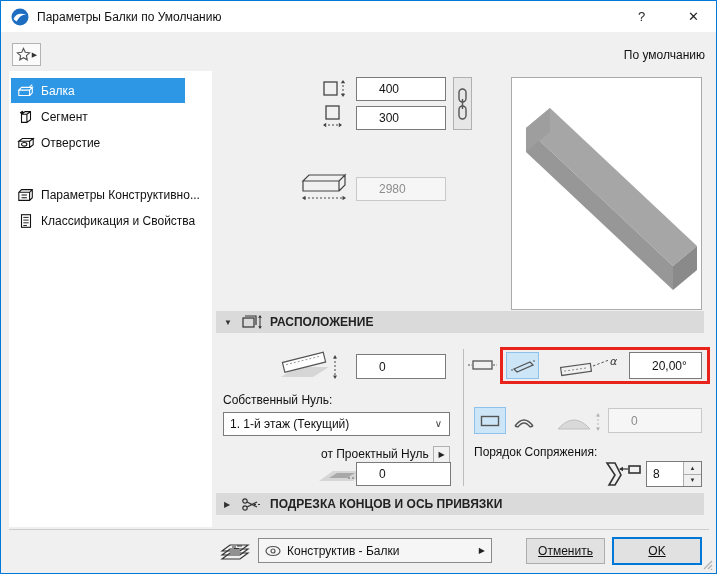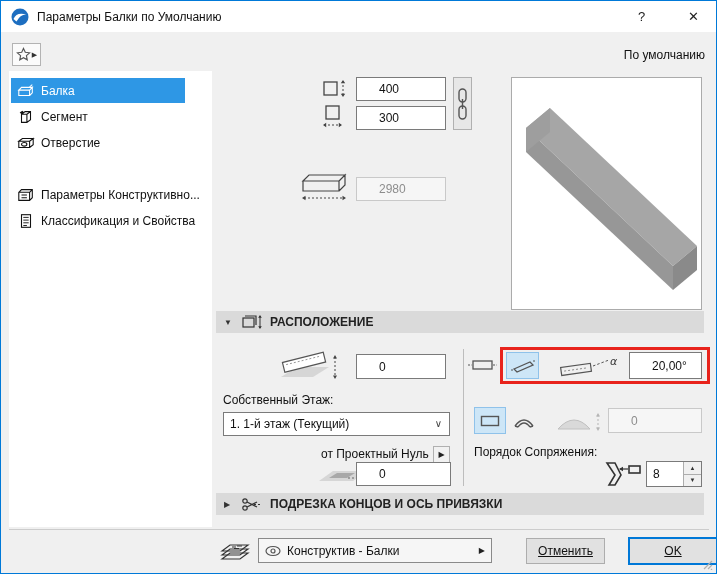--- a/index.html
+++ b/index.html
@@ -177,21 +177,21 @@
       <rect x="10" y="12" width="42" height="10" fill="#fff" stroke="#555" stroke-width="1.2"></rect>
       <path d="M13,15 H49" stroke="#888" stroke-width="0.8" stroke-dasharray="2,2"></path>
     </g>
     <path d="M62,12 V32" stroke="#444" stroke-width="1" stroke-dasharray="2,2"></path>
     <path d="M62,10 L60,13.5 H64 Z M62,34 L60,30.5 H64 Z" fill="#444"></path>
   </svg>
   <div class="field" style="left:355px;top:353px;width:90px;height:25px;">
       <span>0</span>
     </div>
 
-  <span class="lbl" style="left:222px;top:392px;">Собственный Этаж:</span>
+  <span class="lbl" style="left:222px;top:392px;">Собственный Нуль:</span>
   <div class="select" style="left:222px;top:411px;width:227px;height:24px;">
     <span class="txt">1. 1-й этаж (Текущий)</span>
     <span class="chev">∨</span>
   </div>
 
   <span class="lbl" style="left:320px;top:446px;">от Проектный Нуль</span>
   <div class="flyout" style="left:432px;top:445px;">
       <span>▶</span>
     </div>
   <svg class="icon-abs" style="left:314px;top:458px;" width="60" height="28" viewBox="0 0 60 28">
@@ -296,21 +296,21 @@
     <svg width="16" height="12" viewBox="0 0 16 12">
       <ellipse cx="8" cy="6" rx="7" ry="4.5" fill="none" stroke="#555" stroke-width="1.2"></ellipse>
       <circle cx="8" cy="6" r="2" fill="none" stroke="#555" stroke-width="1.2"></circle>
     </svg>
     <span class="txt">Конструктив - Балки</span>
     <span class="fly">▶</span>
   </div>
   <div class="btn" style="left:525px;top:537px;width:79px;height:26px;">
       <span>Отменить</span>
     </div>
-  <div class="btn ok" style="left:611px;top:536px;width:90px;height:28px;margin-left:16px;">
+  <div class="btn ok" style="left:611px;top:536px;width:90px;height:28px;">
       <span>OK</span>
     </div>
 
   <svg class="grip" viewBox="0 0 10 10">
     <path d="M9,1 L1,9 M9,5 L5,9 M9,9 L8,10" stroke="#b0b0b0" stroke-width="1.2" fill="none"></path>
   </svg>
 
 </div>
 
 </body></html>

